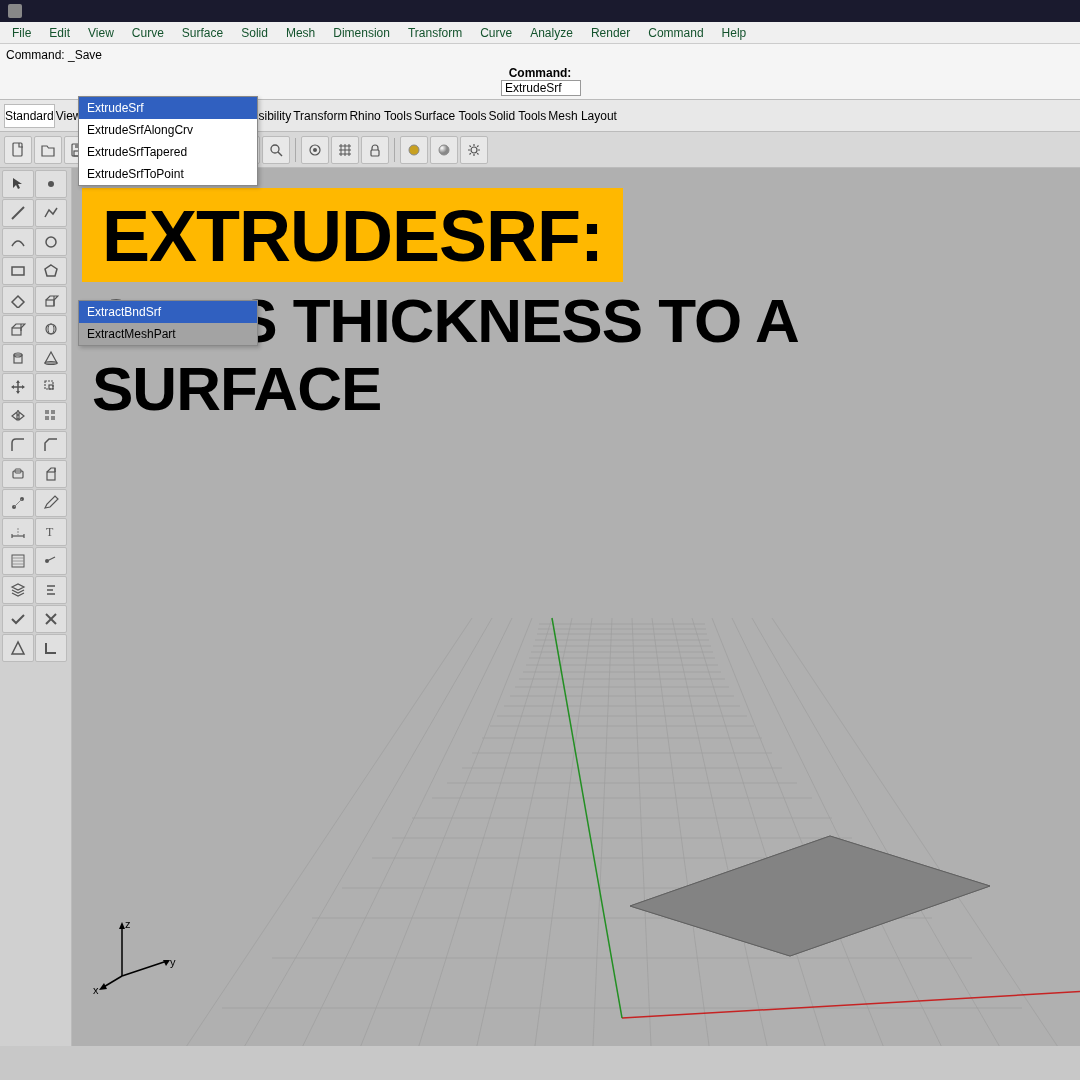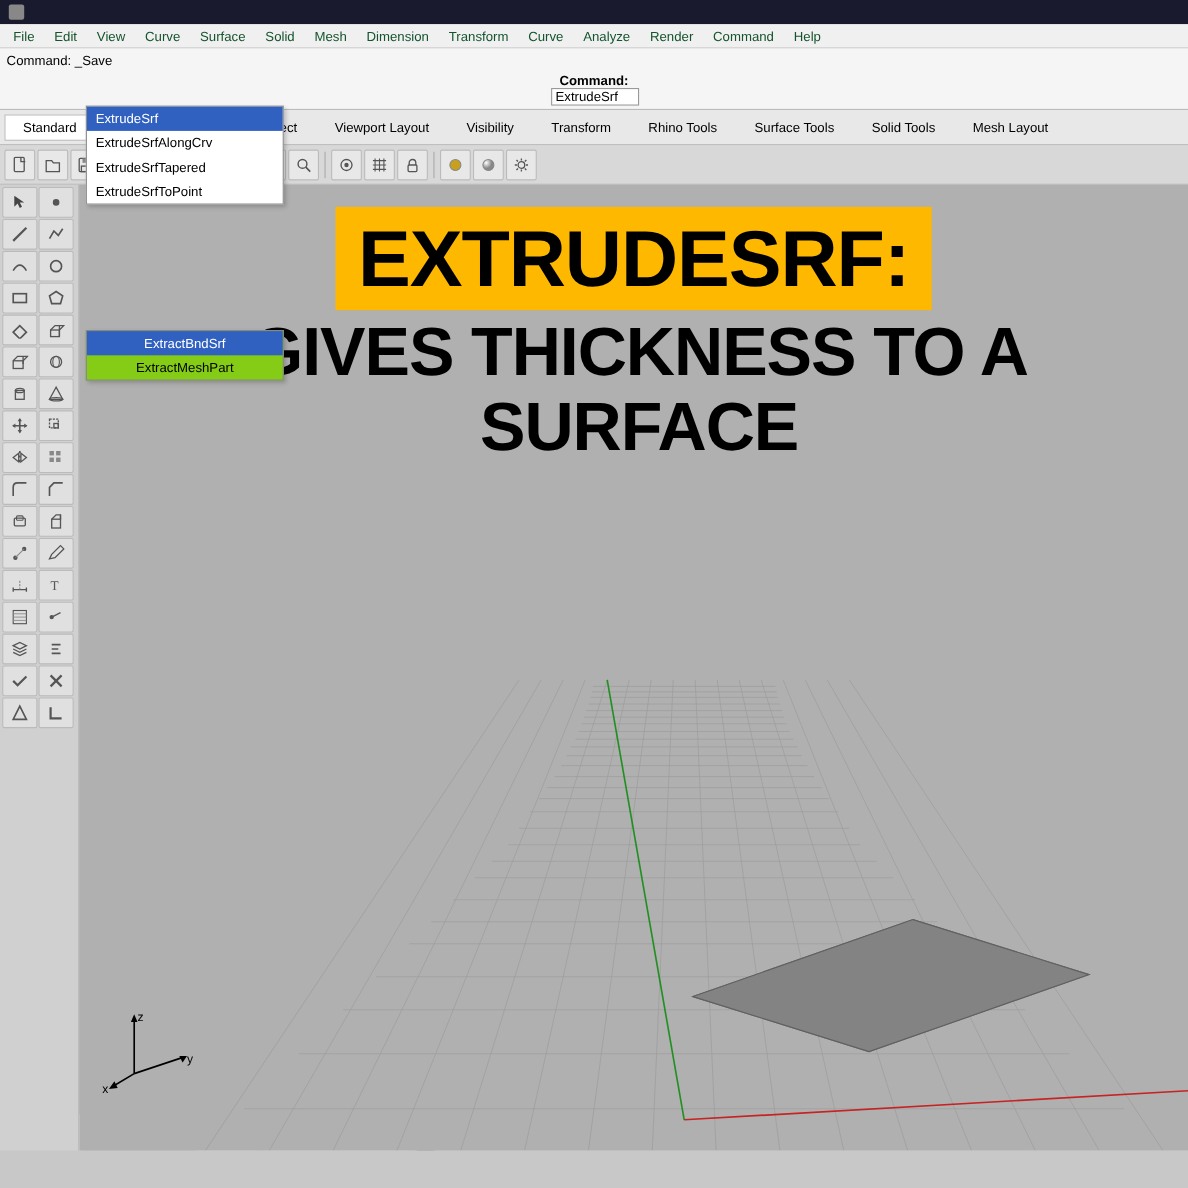--- a/index.html
+++ b/index.html
@@ -86,21 +86,21 @@
     #toolbar-area {
       background: #e8e8e8;
       border-bottom: 1px solid #bbb;
       height: 32px;
       display: flex;
       align-items: center;
       padding: 0 4px;
       gap: 0;
     }
     .toolbar-tab {
-      padding: 4px 16px;
+      padding: 4px 0;
       font-size: 12px;
       cursor: pointer;
       border: 1px solid transparent;
       white-space: nowrap;
     }
     .toolbar-tab.active { background: #fff; border-color: #bbb; }
 
     
     #icon-toolbar {
       background: #d8d8d8;
@@ -176,21 +176,20 @@
       overflow: hidden;
     }
 
     
     #annotation-box {
       position: absolute;
       top: 20px;
       left: 10px;
       right: 10px;
       z-index: 5;
-      text-align: center;
     }
     #annotation-headline {
       background: #FFB800;
       padding: 12px 20px 10px 20px;
       display: inline-block;
       margin-bottom: 0;
     }
     #annotation-headline span {
       font-size: 72px;
       font-weight: 900;
@@ -234,26 +233,25 @@
     .autocomplete-item:first-child {
       background: #3060c0;
       color: white;
     }
 
     
     #autocomplete-dropdown2 {
       position: absolute;
       top: 300px;
       left: 78px;
-      background: #84cc16;
+      background: #a3a3a3;
       border: 1px solid #888;
       z-index: 20;
       min-width: 180px;
       box-shadow: 2px 2px 4px rgba(0,0,0,0.2);
-      text-align: center;
     }
 
     
     #surface-shape {
       position: absolute;
       bottom: 130px;
       right: 80px;
       z-index: 4;
     }
 

